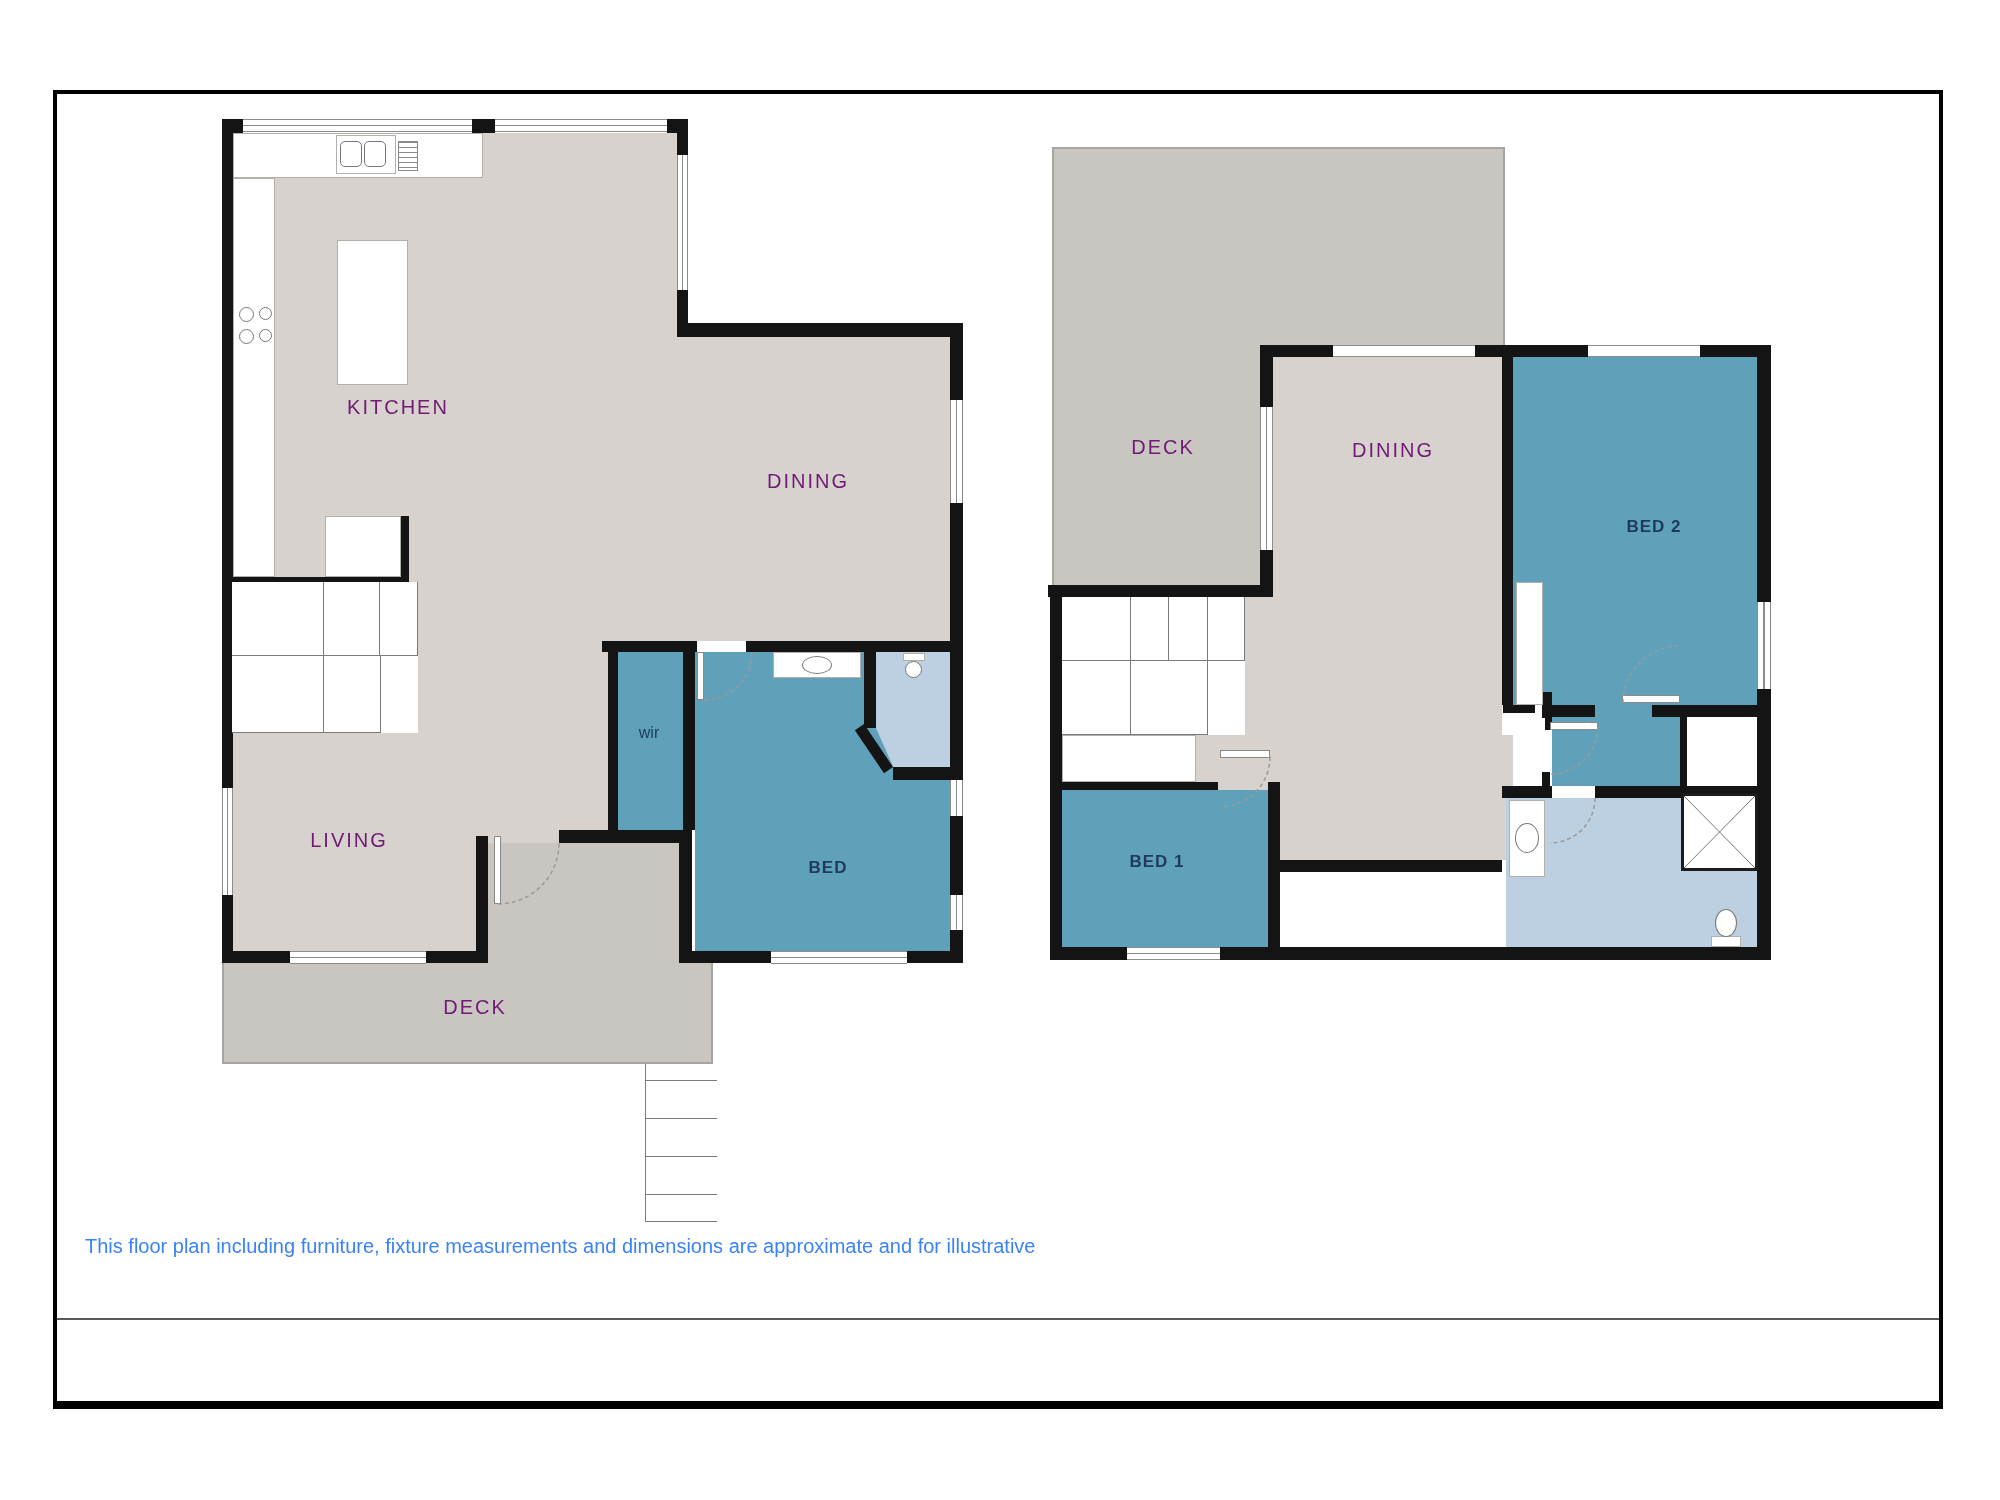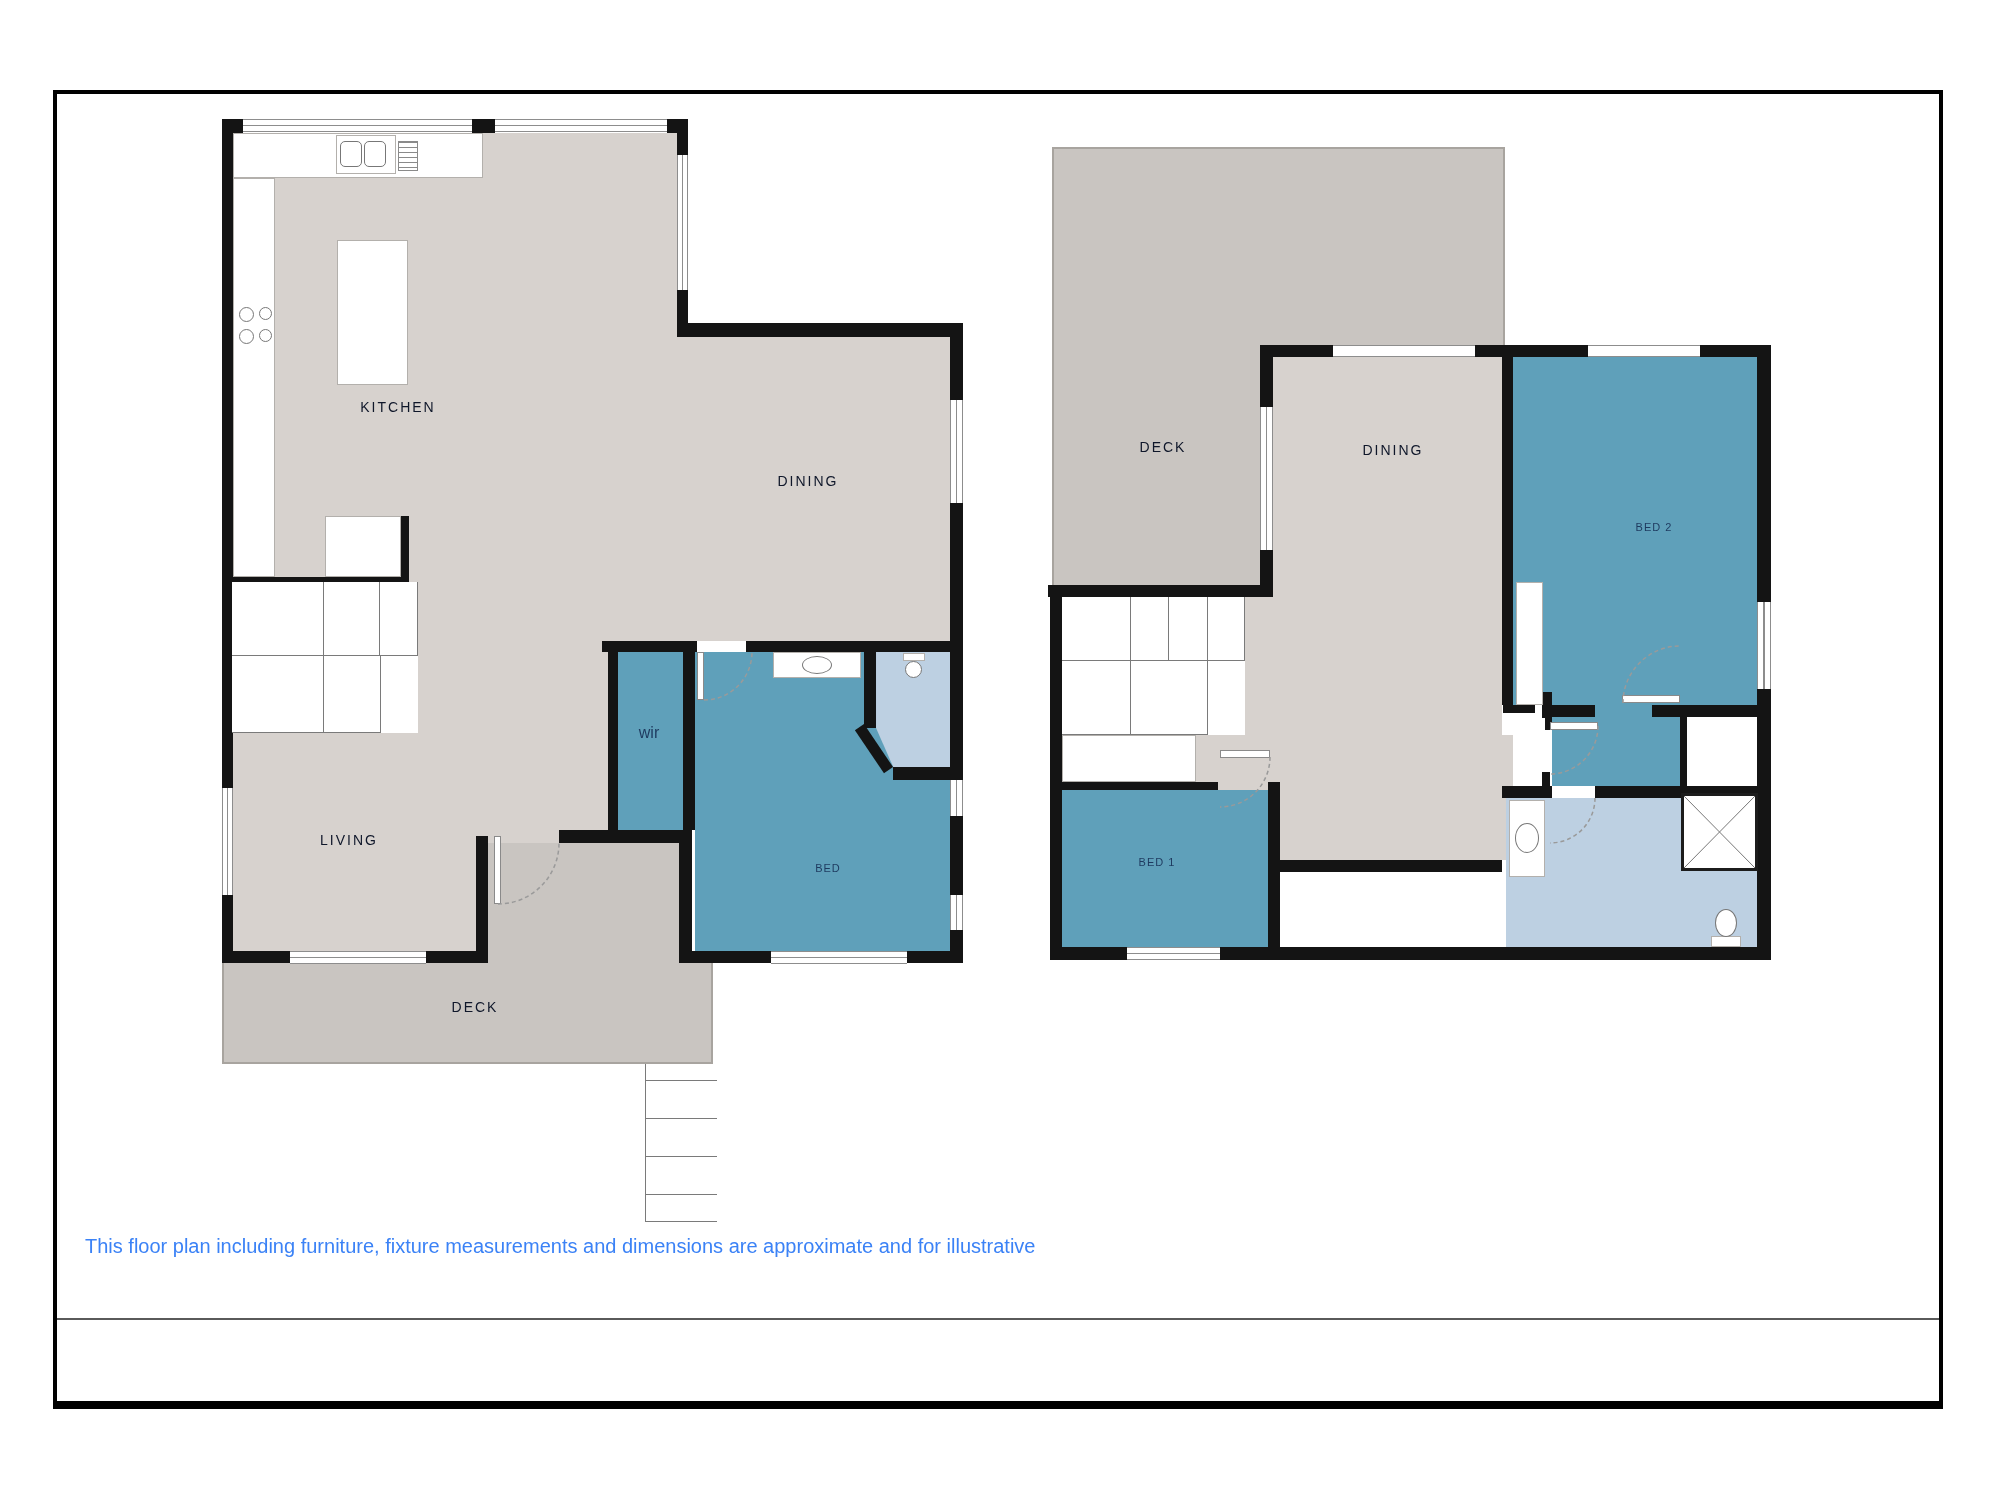--- a/index.html
+++ b/index.html
@@ -14,22 +14,22 @@
   .bb{position:absolute;background:var(--bath)}
   .w{position:absolute;background:var(--wall)}
   .wh{position:absolute;background:linear-gradient(to bottom,#8d8d8d 0 8%,#fff 8% 46%,#8d8d8d 46% 54%,#fff 54% 92%,#8d8d8d 92% 100%)}
   .wv{position:absolute;background:linear-gradient(to right,#8d8d8d 0 8%,#fff 8% 46%,#8d8d8d 46% 54%,#fff 54% 92%,#8d8d8d 92% 100%)}
   .fx{position:absolute;background:#fff;border:1px solid #b3b0ac;box-sizing:border-box}
   .wt{position:absolute;background:#fff}
   .ln{position:absolute;background:var(--line)}
   .de{position:absolute;background:var(--deck_edge)}
   .lf{position:absolute;background:#fff;border:1px solid #8a8a8a;box-sizing:border-box}
   .el{position:absolute;background:#fff;border:1px solid #777;border-radius:50%;box-sizing:border-box}
-  .lbl{position:absolute;transform:translate(-50%,-50%);font-size:14px;letter-spacing:2px;color:#0f172a;white-space:nowrap}
-  .nlbl{position:absolute;transform:translate(-50%,-50%);font-size:11px;font-weight:400;letter-spacing:1px;color:var(--navy);white-space:nowrap}
+  .lbl{position:absolute;transform:translate(-50%,-50%);font-size:20px;letter-spacing:2px;color:#701a75;white-space:nowrap}
+  .nlbl{position:absolute;transform:translate(-50%,-50%);font-size:17px;font-weight:700;letter-spacing:1px;color:var(--navy);white-space:nowrap}
   .wirlbl{position:absolute;transform:translate(-50%,-50%);font-size:16px;color:var(--navy);white-space:nowrap}
   .overlay{position:absolute;left:0;top:0;pointer-events:none}
   .disclaimer{position:absolute;left:85px;top:1234px;font-size:20px;line-height:25px;color:#3b82f6}
   .sep{position:absolute;left:57px;top:1318px;width:1882px;height:2px;background:#5a5a5a}
   .title{position:absolute;left:87px;top:1340px;font-size:46px;color:#000;letter-spacing:0.5px}
   .drain{position:absolute;background:repeating-linear-gradient(to bottom,#8a8a8a 0 1px,#fff 1px 5px);border:1px solid #8a8a8a;box-sizing:border-box}
 </style>
 </head>
 <body>
 

